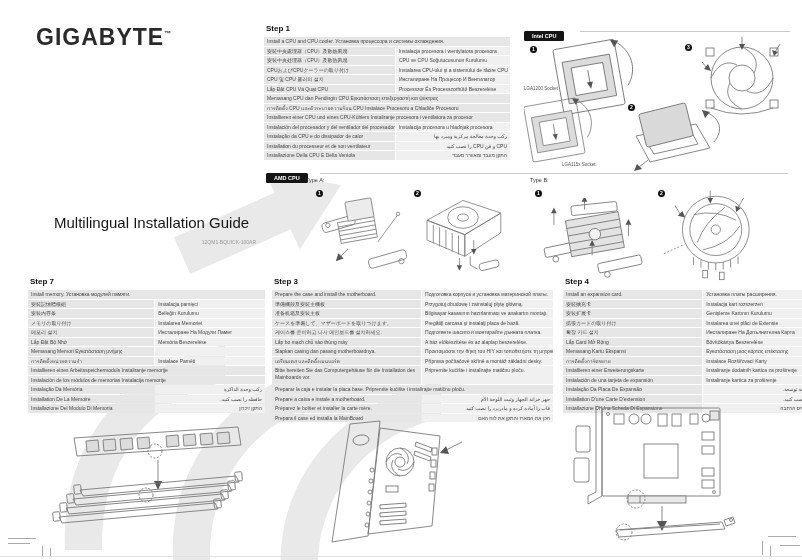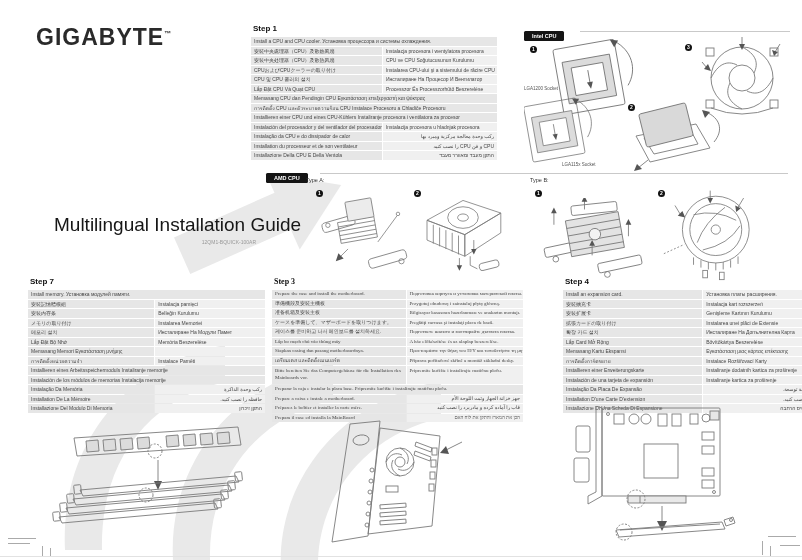--- a/index.html
+++ b/index.html
@@ -6,21 +6,21 @@
   body{
     width:802px;height:560px;position:relative;overflow:hidden;
     background:#ffffff;color:#333;
     font-family:"Liberation Sans","DejaVu Sans",sans-serif;
   }
   .abs{position:absolute;}
   
   #logo{left:36px;top:24px;font-size:23px;font-weight:bold;letter-spacing:1px;color:#2a2a2a;}
   #logo sup{font-size:7px;font-weight:bold;vertical-align:super;}
   
-  #title{left:54px;top:214px;font-size:19px;color:#161616;letter-spacing:0px;}
+  #title{left:54px;top:214px;font-size:15px;color:#161616;letter-spacing:0px;}
   #doccode{left:118px;top:239px;width:138px;text-align:right;font-size:5px;color:#999;}
   
   #watermark{left:10px;top:120px;z-index:0;}
   .content{z-index:2;}
   
   .step-section{position:absolute;z-index:2;}
   .step-head{font-size:8px;font-weight:bold;color:#101010;margin:0 0 4px 2px;}
   .trow{display:flex;margin-top:1px;}
   .cell{background:#e6e6e6;font-size:5px;color:#454545;line-height:8.5px;height:8.5px;
         padding:0 0 0 3px;white-space:nowrap;overflow:hidden;}
@@ -55,21 +55,21 @@
     <path d="M55,430 C50,330 110,245 215,225 L215,262 C135,280 90,345 92,430 Z"></path>
     <path d="M163,440 C158,348 218,263 323,243 L323,280 C243,298 198,363 200,440 Z"></path>
     <path d="M271,450 C266,366 326,281 431,261 L431,298 C351,316 306,381 308,450 Z"></path>
   </g>
 </svg>
 
 <div id="logo" class="abs content"><span>GIGABYTE</span><sup>™</sup></div>
 <div id="title" class="abs content">Multilingual Installation Guide</div>
 <div id="doccode" class="abs content">12QM1-BQUICK-100AR</div>
 
-<div class="step-section" style="left:251px;top:24px;width:246px;">
+<div class="step-section" style="left:264px;top:24px;width:246px;">
   <div class="step-head">Step 1</div>
   <div class="ttable">
       <div class="trow">
         <div class="cell full">Install a CPU and CPU cooler. Установка процессора и системы охлаждения.</div>
       </div>
       <div class="trow">
         <div class="cell left">安裝中央處理器（CPU）及散熱風扇</div>
         <div class="cell right">Instalacja procesora i wentylatora procesora</div>
       </div>
       <div class="trow">
@@ -334,21 +334,21 @@
         <div class="cell left">Installation De La Mémoire</div>
         <div class="cell right rtl">حافظه را نصب كنيد.</div>
       </div>
       <div class="trow">
         <div class="cell left">Installazione Del Modulo Di Memoria</div>
         <div class="cell right rtl">התקן זיכרון</div>
       </div>
     </div>
 </div>
 
-<div class="step-section" style="left:272px;top:277px;width:251px;font-family:Liberation Serif, serif;">
+<div class="step-section" style="left:272px;top:277px;width:281px;">
   <div class="step-head">Step 3</div>
   <div class="ttable">
       <div class="trow">
         <div class="cell left">Prepare the case and install the motherboard.</div>
         <div class="cell right">Подготовка корпуса и установка материнской платы.</div>
       </div>
       <div class="trow">
         <div class="cell left">準備機殼及安裝主機板</div>
         <div class="cell right">Przygotuj obudowę i zainstaluj płytę główną.</div>
       </div>

